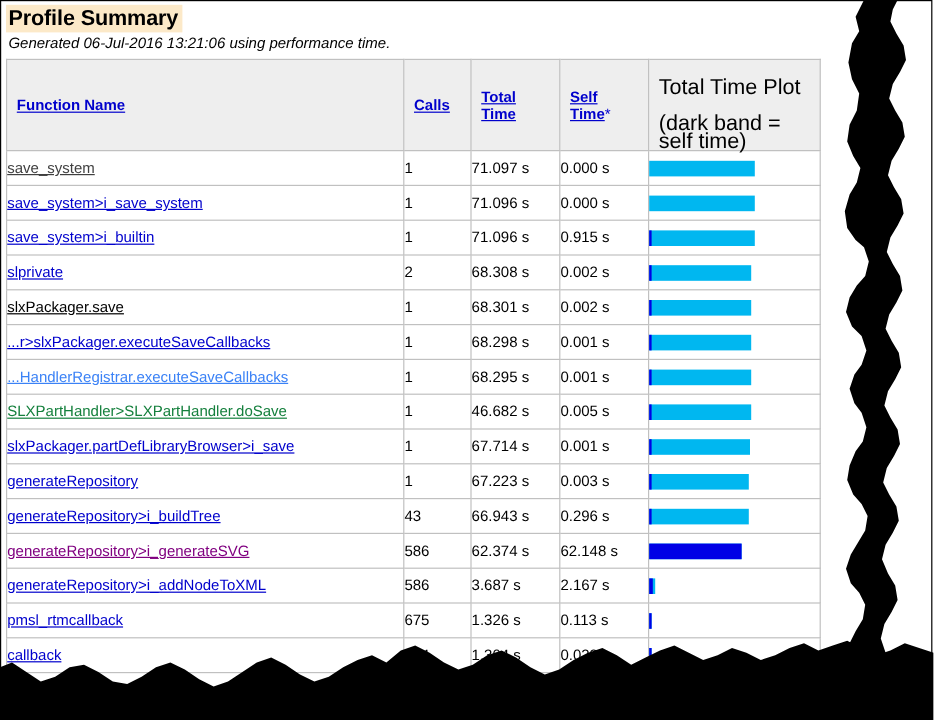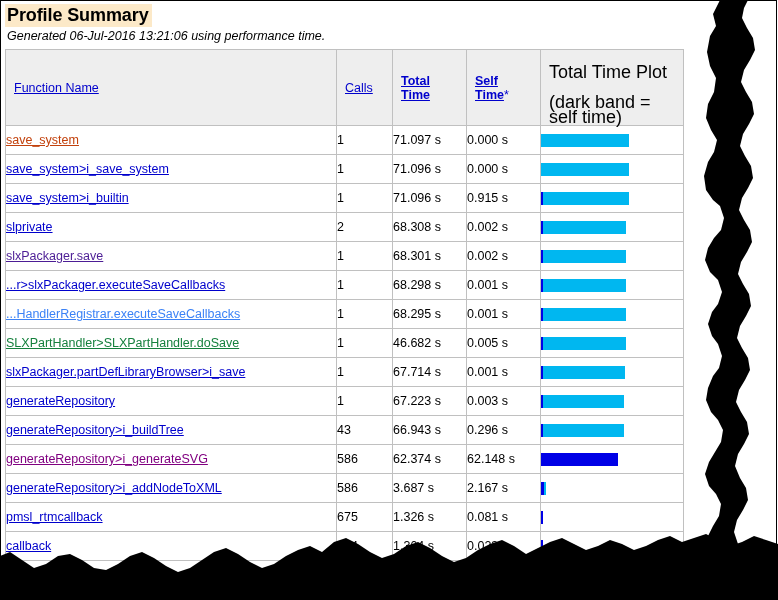--- a/index.html
+++ b/index.html
@@ -80,20 +80,21 @@
   table.profile thead th.plot-head {
     color: #000;
     line-height: 15px;
     font-size: 18px;
     white-space: pre-line;
   }
   th .hdr-link {
     color: #0000cc;
     text-decoration: underline;
     cursor: pointer;
+    font-weight: bold;
   }
   th .hdr-link.bold {
     font-weight: bold;
   }
   th .star {
     color: #0000cc;
     text-decoration: none;
   }
 
   col.c-fn    { width: 331px; }
@@ -189,21 +190,21 @@
             <span class="hdr-link bold" style="color: rgb(0, 0, 204);">Self Time</span><span class="star" style="color: rgb(0, 0, 204);">*</span>
           </th>
           <th class="plot-head">
             <span>Total Time Plot</span><br>
             <span>(dark band = self time)</span>
           </th>
         </tr>
       </thead>
       <tbody id="tbody">
           <tr>
-            <td class="fn"><a style="color: #c2410c; text-align: center;">save_system</a></td>
+            <td class="fn"><a style="color: #404040; text-align: center;">save_system</a></td>
             <td class="num">1</td>
             <td class="num">71.097 s</td>
             <td class="num">0.000 s</td>
             <td class="plot">
               <div class="barwrap">
                 <div class="bar-total" style="width: 88px; background: rgb(0, 183, 240);"></div>
               </div>
             </td>
           </tr>
           <tr>
@@ -235,21 +236,21 @@
             <td class="num">68.308 s</td>
             <td class="num">0.002 s</td>
             <td class="plot">
               <div class="barwrap">
                 <div class="bar-total" style="width: 84.55px; background: rgb(0, 183, 240);"></div>
                 <div class="bar-self" style="width: 1.5px; background: rgb(0, 0, 230);"></div>
               </div>
             </td>
           </tr>
           <tr>
-            <td class="fn"><a style="color: #4c1d95;">slxPackager.save</a></td>
+            <td class="fn"><a style="color: #000000;">slxPackager.save</a></td>
             <td class="num">1</td>
             <td class="num">68.301 s</td>
             <td class="num">0.002 s</td>
             <td class="plot">
               <div class="barwrap">
                 <div class="bar-total" style="width: 84.54px; background: rgb(0, 183, 240);"></div>
                 <div class="bar-self" style="width: 1.5px; background: rgb(0, 0, 230);"></div>
               </div>
             </td>
           </tr>
@@ -346,21 +347,21 @@
               <div class="barwrap">
                 <div class="bar-total" style="width: 4.56px; background: rgb(0, 183, 240);"></div>
                 <div class="bar-self" style="width: 2.68px; background: rgb(0, 0, 230);"></div>
               </div>
             </td>
           </tr>
           <tr>
             <td class="fn"><a style="color: rgb(0, 0, 204);">pmsl_rtmcallback</a></td>
             <td class="num">675</td>
             <td class="num">1.326 s</td>
-            <td class="num">0.081 s</td>
+            <td class="num">0.113 s</td>
             <td class="plot">
               <div class="barwrap">
                 <div class="bar-total" style="width: 1.64px; background: rgb(0, 183, 240);"></div>
                 <div class="bar-self" style="width: 1.5px; background: rgb(0, 0, 230);"></div>
               </div>
             </td>
           </tr>
           <tr>
             <td class="fn"><a style="color: rgb(0, 0, 204);">callback</a></td>
             <td class="num">644</td>

